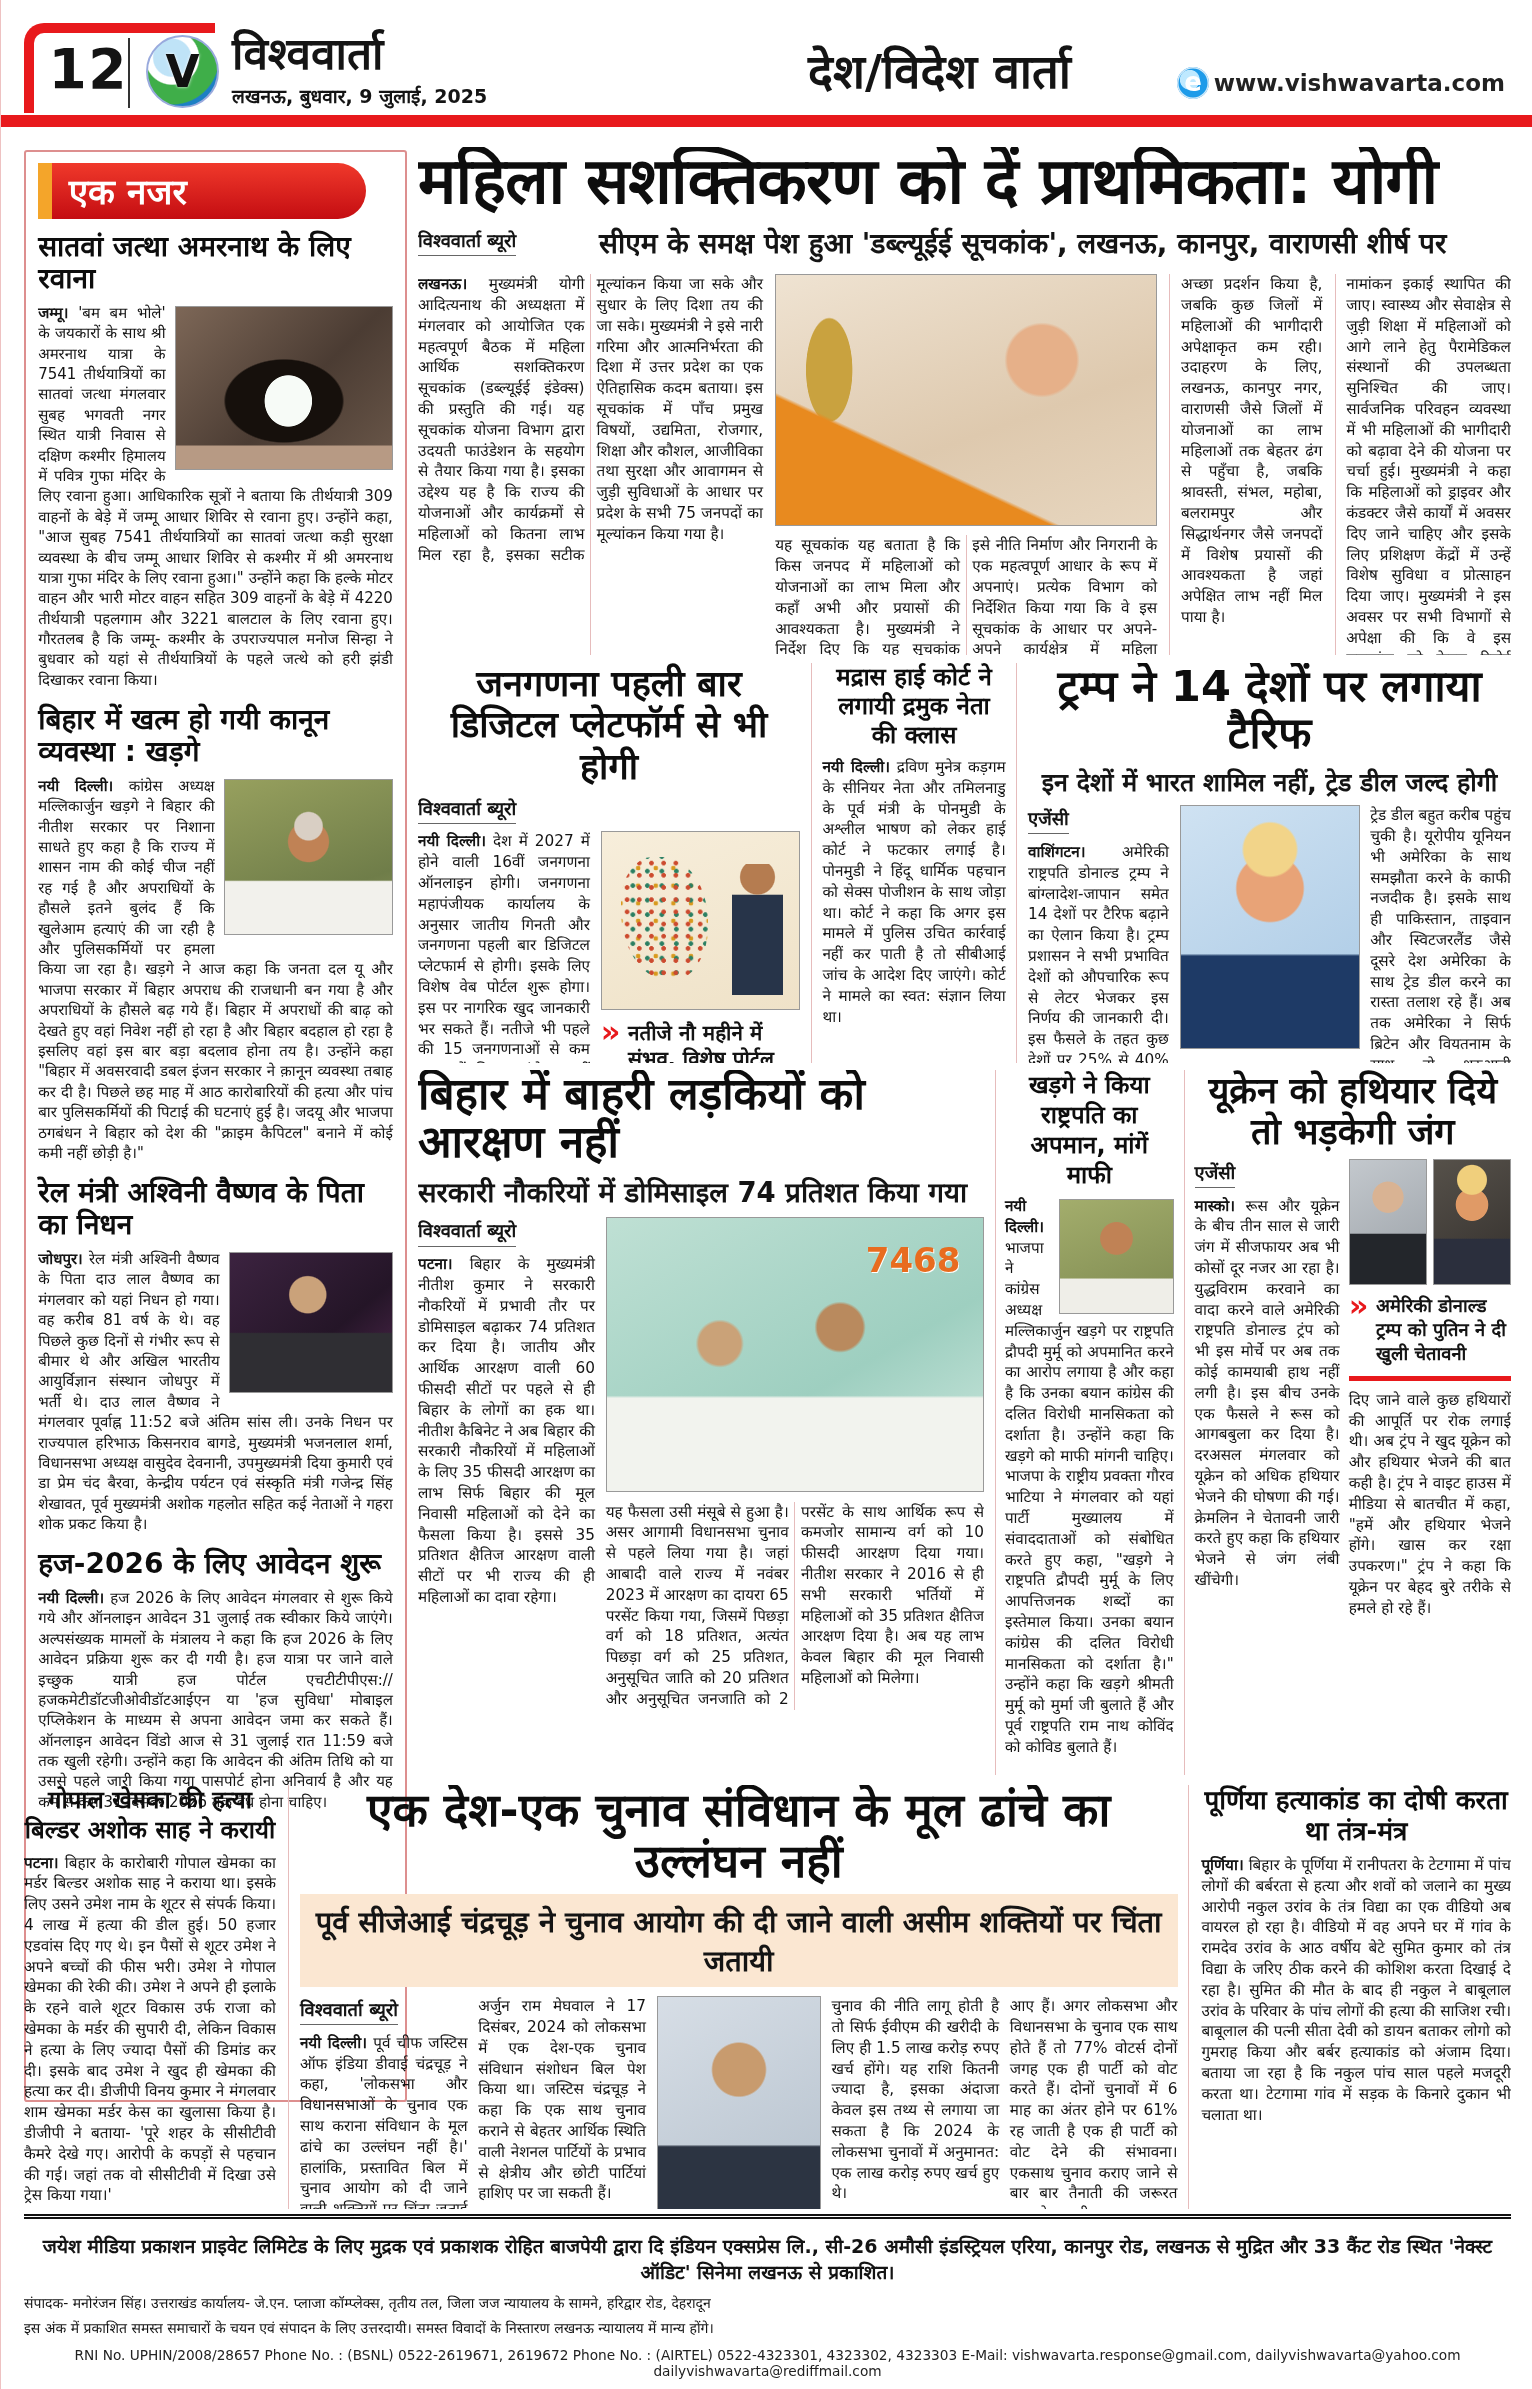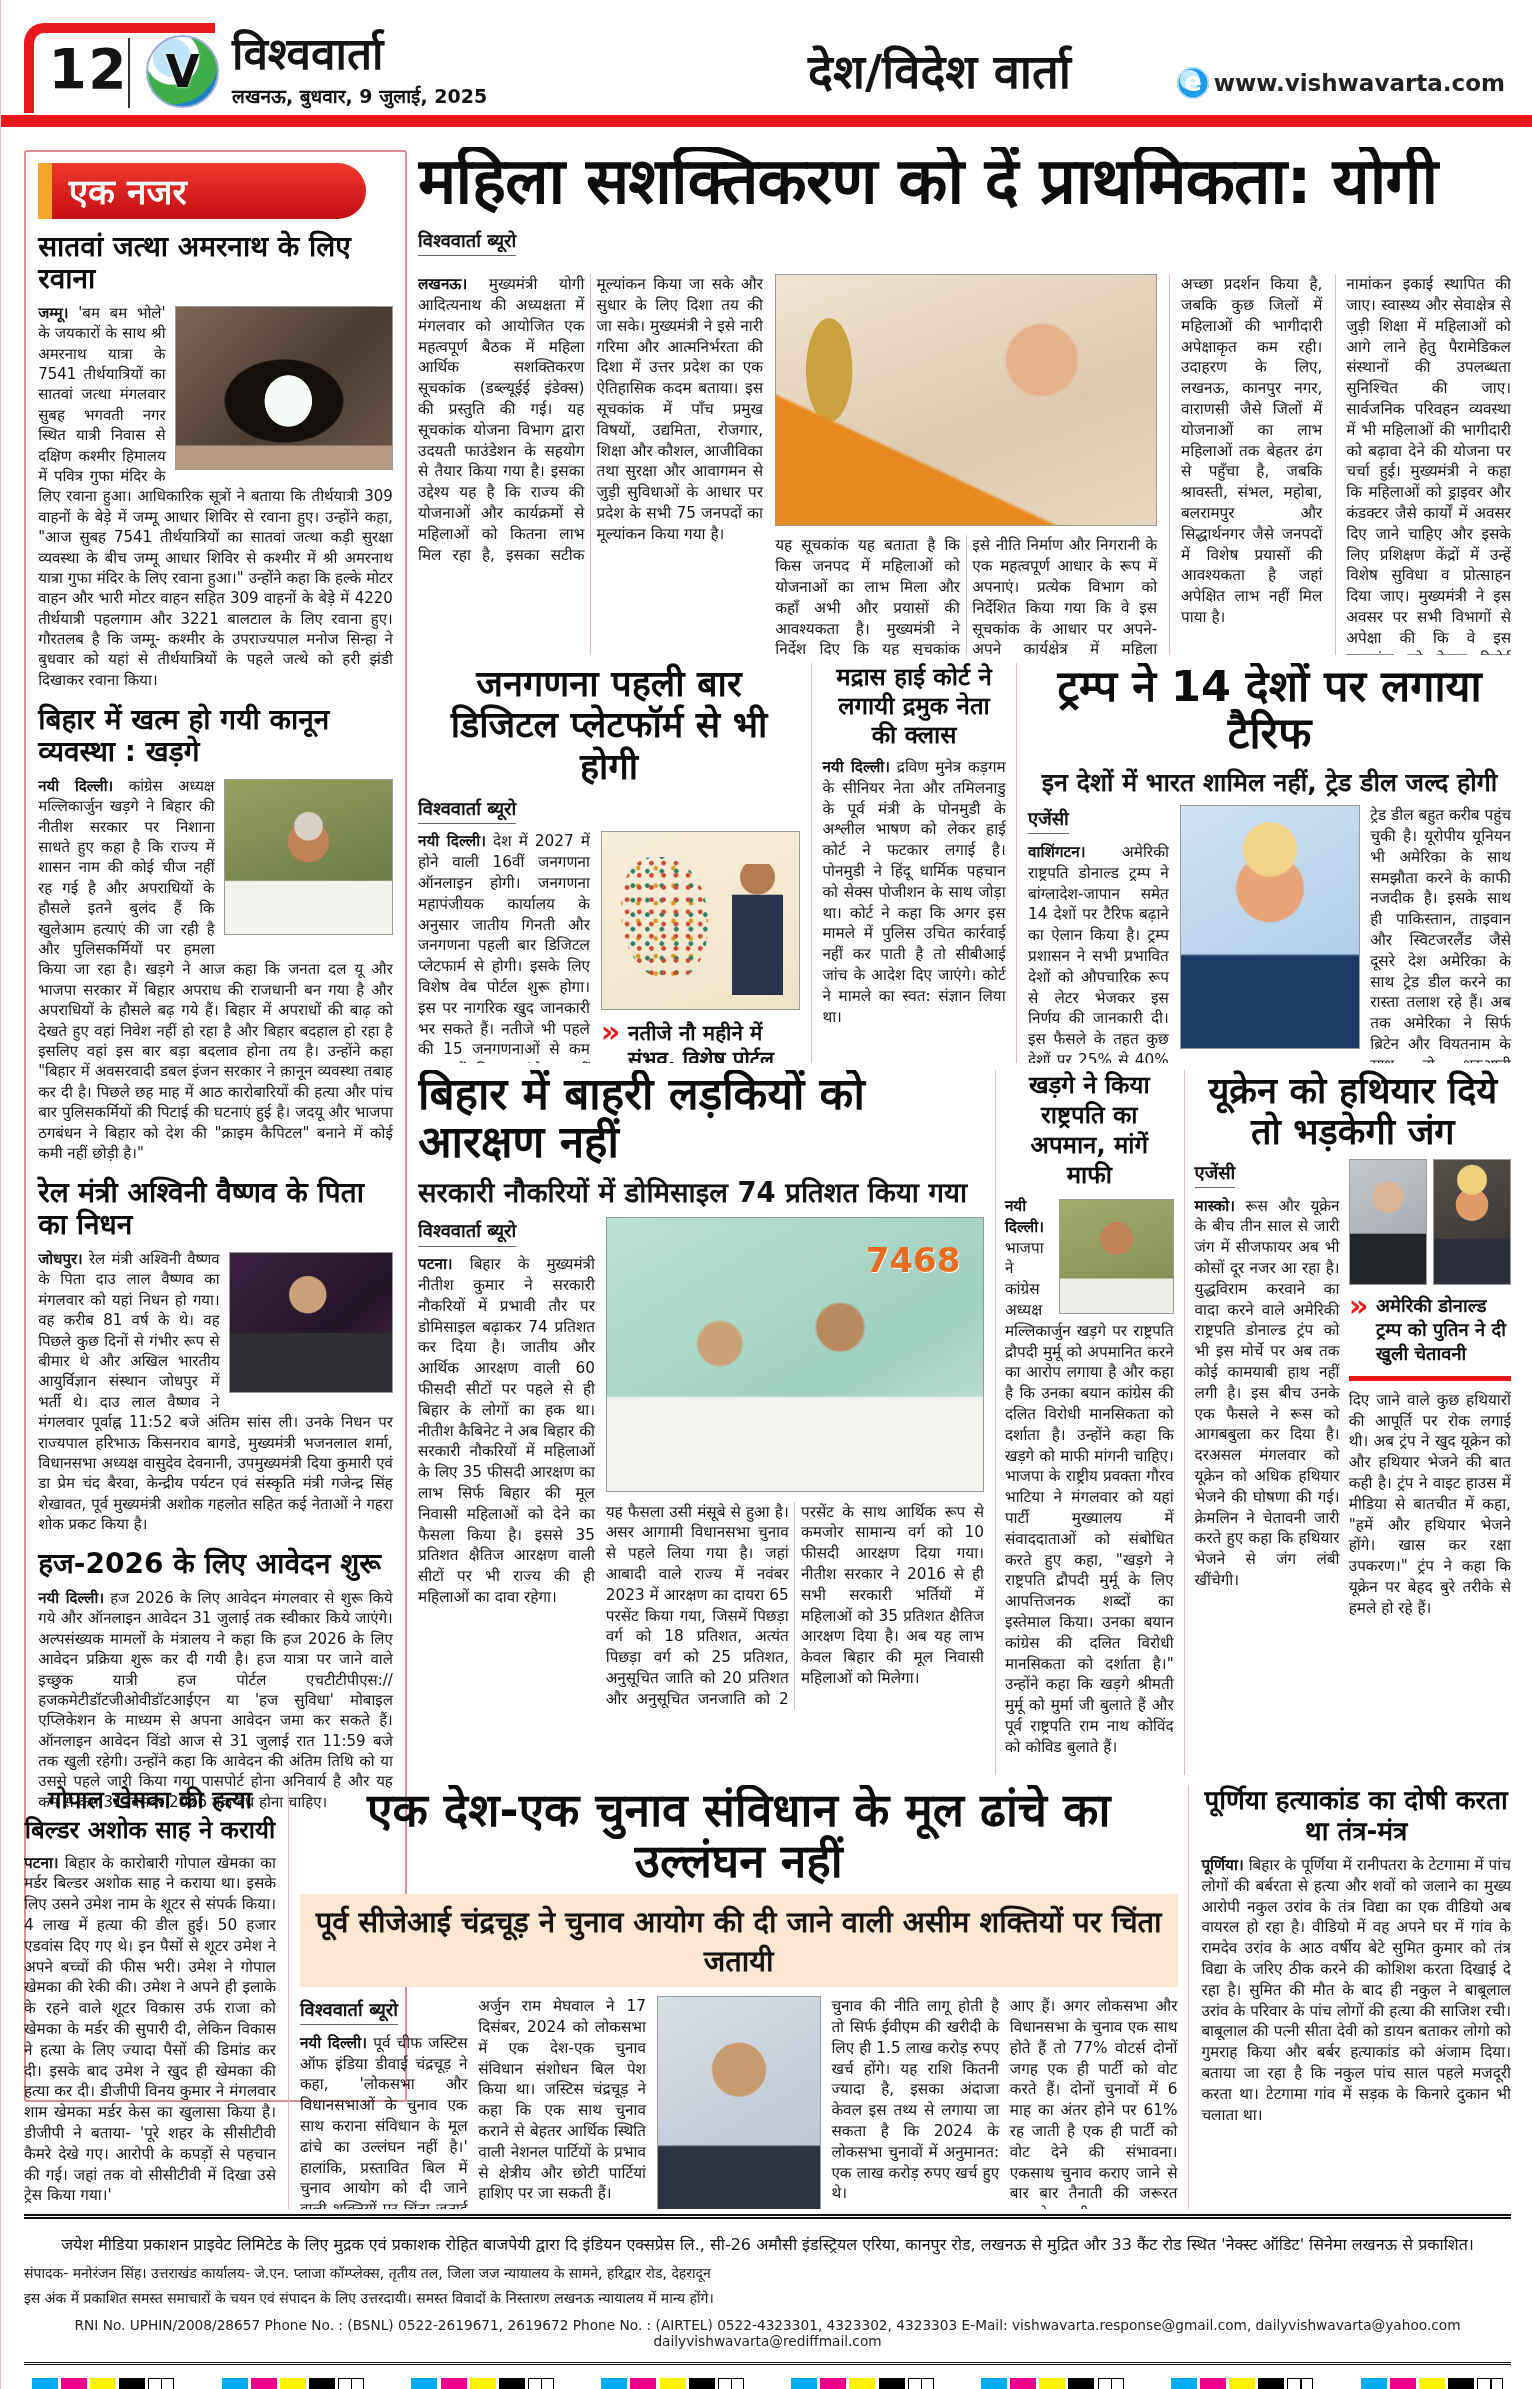--- a/index.html
+++ b/index.html
@@ -173,21 +173,21 @@
   .onoe .band{background:var(--band-peach); font-size:29px; font-weight:bold; text-align:center;
       padding:7.6px 4.6px; margin:7.6px 0 9.2px;}
   .onoe-cols{display:flex; gap:10.7px;}
   .onoe-cols .c{flex:1;}
   .onoe-cols .ph-chandrachud{flex:0 0 164px; height:229px;}
   .purnia{flex:1; overflow:hidden;}
   .purnia h2{font-size:26px; text-align:center; line-height:1.2; margin-bottom:7.6px;}
   
   .foot{position:absolute; left:23px; top:2214px; width:1487px;}
   .foot-rule{height:5.3px; border-top:2.3px solid #111; border-bottom:2.3px solid #111; margin-bottom:13.7px;}
-  .f1{font-size:16px; font-weight:normal; text-align:center; margin-bottom:7.6px;}
+  .f1{font-size:19px; font-weight:bold; text-align:center; margin-bottom:7.6px;}
   .f2,.f3{font-size:14px; text-align:left; margin-bottom:6.1px;}
   .rni{font-size:13.7px; text-align:center; margin:10.7px 0 12.2px; color:#222;}
   .foot-rule2{height:3.8px; border-top:1.5px solid #111; border-bottom:1.5px solid #111; margin-bottom:12.2px;}
   .cmyk{display:flex; justify-content:space-between; padding:0 7.6px;}
   .cmyk-g{display:flex; gap:3.1px;}
   .sw{width:26px; height:30.5px; display:inline-block;}
   .sw-c{background:#00aeef;} .sw-m{background:#ec008c;} .sw-y{background:#fff200;} .sw-k{background:#000;}
   .reg{width:26px; height:30.5px; border:1.5px solid #000; position:relative; background:#fff;}
   .reg::before{content:""; position:absolute; left:50%; top:0; bottom:0; width:1.5px; background:#000;}
   .reg::after{content:""; position:absolute; top:50%; left:0; right:0; height:1.5px; background:#000;}
@@ -244,20 +244,21 @@
       <h2>हज-2026 के लिए आवेदन शुरू</h2>
       <p class="body"><span class="dl">नयी दिल्ली।</span> <span>हज 2026 के लिए आवेदन मंगलवार से शुरू किये गये और ऑनलाइन आवेदन 31 जुलाई तक स्वीकार किये जाएंगे। अल्पसंख्यक मामलों के मंत्रालय ने कहा कि हज 2026 के लिए आवेदन प्रक्रिया शुरू कर दी गयी है। हज यात्रा पर जाने वाले इच्छुक यात्री हज पोर्टल एचटीटीपीएस:// हजकमेटीडॉटजीओवीडॉटआईएन या 'हज सुविधा' मोबाइल एप्लिकेशन के माध्यम से अपना आवेदन जमा कर सकते हैं। ऑनलाइन आवेदन विंडो आज से 31 जुलाई रात 11:59 बजे तक खुली रहेगी। उन्होंने कहा कि आवेदन की अंतिम तिथि को या उससे पहले जारी किया गया पासपोर्ट होना अनिवार्य है और यह कम से कम 31 दिसंबर 2026 तक वैध होना चाहिए।</span></p>
     </article>
 
   </aside>
 
   <section class="lead">
     <h1>महिला सशक्तिकरण को दें प्राथमिकता: योगी</h1>
     <div class="lead-subrow">
       <span class="byline">विश्ववार्ता ब्यूरो</span>
+      <div class="subhead">सीएम के समक्ष पेश हुआ 'डब्ल्यूईई सूचकांक', लखनऊ, कानपुर, वाराणसी शीर्ष पर</div>
     </div>
     <div class="lead-cols">
       <div class="lc-a cols2">
         <p class="body"><span class="dl">लखनऊ।</span> <span>मुख्यमंत्री योगी आदित्यनाथ की अध्यक्षता में मंगलवार को आयोजित एक महत्वपूर्ण बैठक में महिला आर्थिक सशक्तिकरण सूचकांक (डब्ल्यूईई इंडेक्स) की प्रस्तुति की गई। यह सूचकांक योजना विभाग द्वारा उदयती फाउंडेशन के सहयोग से तैयार किया गया है। इसका उद्देश्य यह है कि राज्य की योजनाओं और कार्यक्रमों से महिलाओं को कितना लाभ मिल रहा है, इसका सटीक मूल्यांकन किया जा सके और सुधार के लिए दिशा तय की जा सके। मुख्यमंत्री ने इसे नारी गरिमा और आत्मनिर्भरता की दिशा में उत्तर प्रदेश का एक ऐतिहासिक कदम बताया। इस सूचकांक में पाँच प्रमुख विषयों, उद्यमिता, रोजगार, शिक्षा और कौशल, आजीविका तथा सुरक्षा और आवागमन से जुड़ी सुविधाओं के आधार पर प्रदेश के सभी 75 जनपदों का मूल्यांकन किया गया है।</span></p>
       </div>
       <div class="lc-mid">
         <div class="ph ph-yogi"></div>
         <div class="cols2">
           <p class="body">यह सूचकांक यह बताता है कि किस जनपद में महिलाओं को योजनाओं का लाभ मिला और कहाँ अभी और प्रयासों की आवश्यकता है। मुख्यमंत्री ने निर्देश दिए कि यह सूचकांक मुख्यमंत्री नियंत्रण कक्ष से जोड़ा जाए और सभी संबंधित विभाग इसे नीति निर्माण और निगरानी के एक महत्वपूर्ण आधार के रूप में अपनाएं। प्रत्येक विभाग को निर्देशित किया गया कि वे इस सूचकांक के आधार पर अपने-अपने कार्यक्षेत्र में महिला सशक्तिकरण को प्राथमिकता देते हुए ठोस कार्य योजनाएं बनाएं।</p>
         </div>

